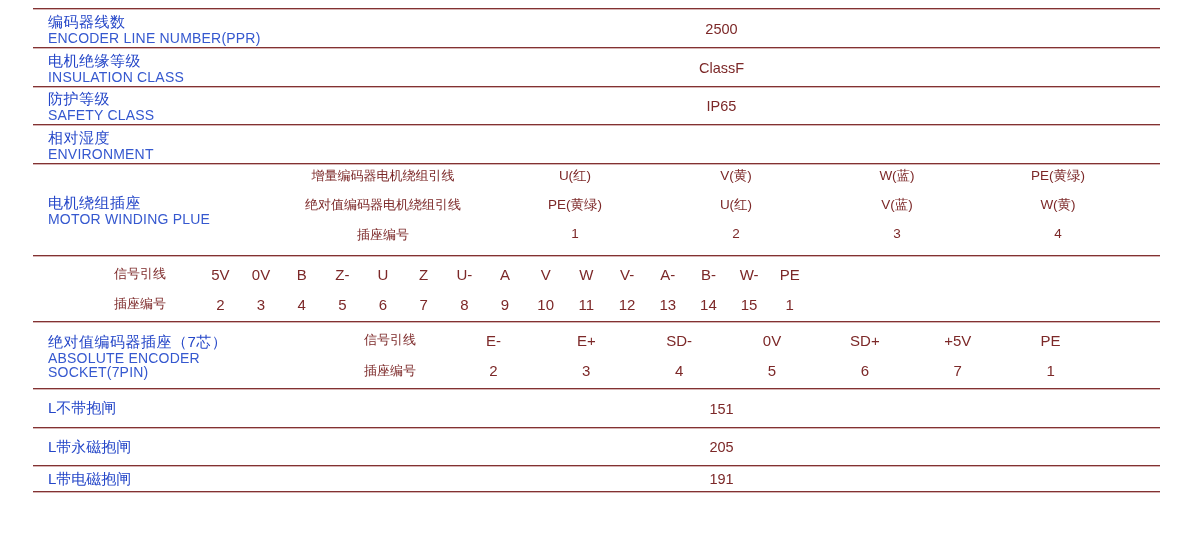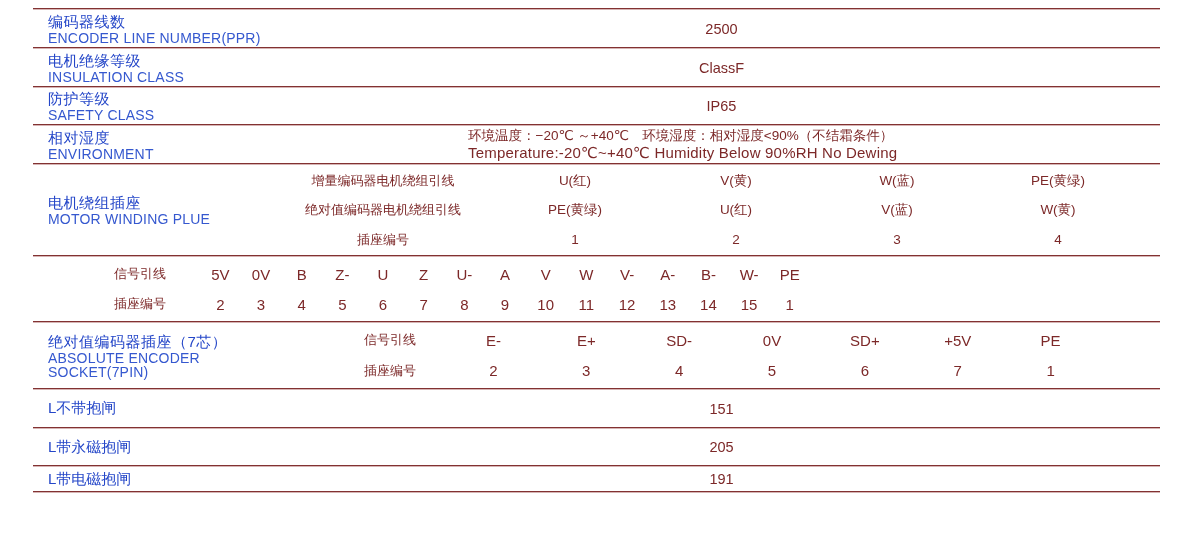--- a/index.html
+++ b/index.html
@@ -37,21 +37,21 @@
     flex:1;text-align:center;
     color:#7c2828;font-size:14.5px;
   }
   .red{color:#7c2828;}
   
   .env-cell{flex:1;padding-left:185px;box-sizing:border-box;}
   .env-line1{color:#7c2828;font-size:13.5px;line-height:17px;}
   .env-line2{color:#7c2828;font-size:15px;line-height:18px;letter-spacing:0.2px;}
   
   .sub-rows{flex:1;display:flex;flex-direction:column;justify-content:space-evenly;height:100%;}
-  .wind-row{display:flex;align-items:center;height:28px;}
+  .wind-row{display:flex;align-items:flex-start;height:28px;}
   .wind-label{width:200px;flex:0 0 200px;text-align:center;font-size:13px;}
   .wind-cells{flex:1;display:flex;padding-left:30px;padding-right:40px;box-sizing:border-box;gap:37px;}
   .wind-cells span{flex:1;text-align:center;font-size:13.5px;}
   
   .pin-row{display:flex;align-items:center;height:26px;}
   .pin-row-label{width:150px;flex:0 0 150px;margin-left:32px;text-align:center;font-size:13px;}
   .pin-cells{display:flex;}
   .pin-cells span{flex:1;text-align:center;font-size:15px;}
   .pins15{width:610px;margin-left:-15px;}
   .pins7{width:650px;margin-left:-18px;}
@@ -90,24 +90,20 @@
         <span class="en">SAFETY CLASS</span>
       </div>
       <div class="value-cell">IP65</div>
     </div>
     <div class="divider"></div>
 
     <div class="row h37">
       <div class="label-cell">
         <span class="zh">相对湿度</span>
         <span class="en">ENVIRONMENT</span>
-      </div>
-      <div class="env-cell">
-        <div class="env-line1">环境温度：−20℃ ～+40℃　环境湿度：相对湿度&lt;90%（不结霜条件）</div>
-        <div class="env-line2">Temperature:-20℃~+40℃  Humidity Below 90%RH No Dewing</div>
       </div>
     </div>
     <div class="divider"></div>
 
     <div class="row h90">
       <div class="label-cell">
         <span class="zh">电机绕组插座</span>
         <span class="en">MOTOR WINDING PLUE</span>
       </div>
       <div class="sub-rows">

